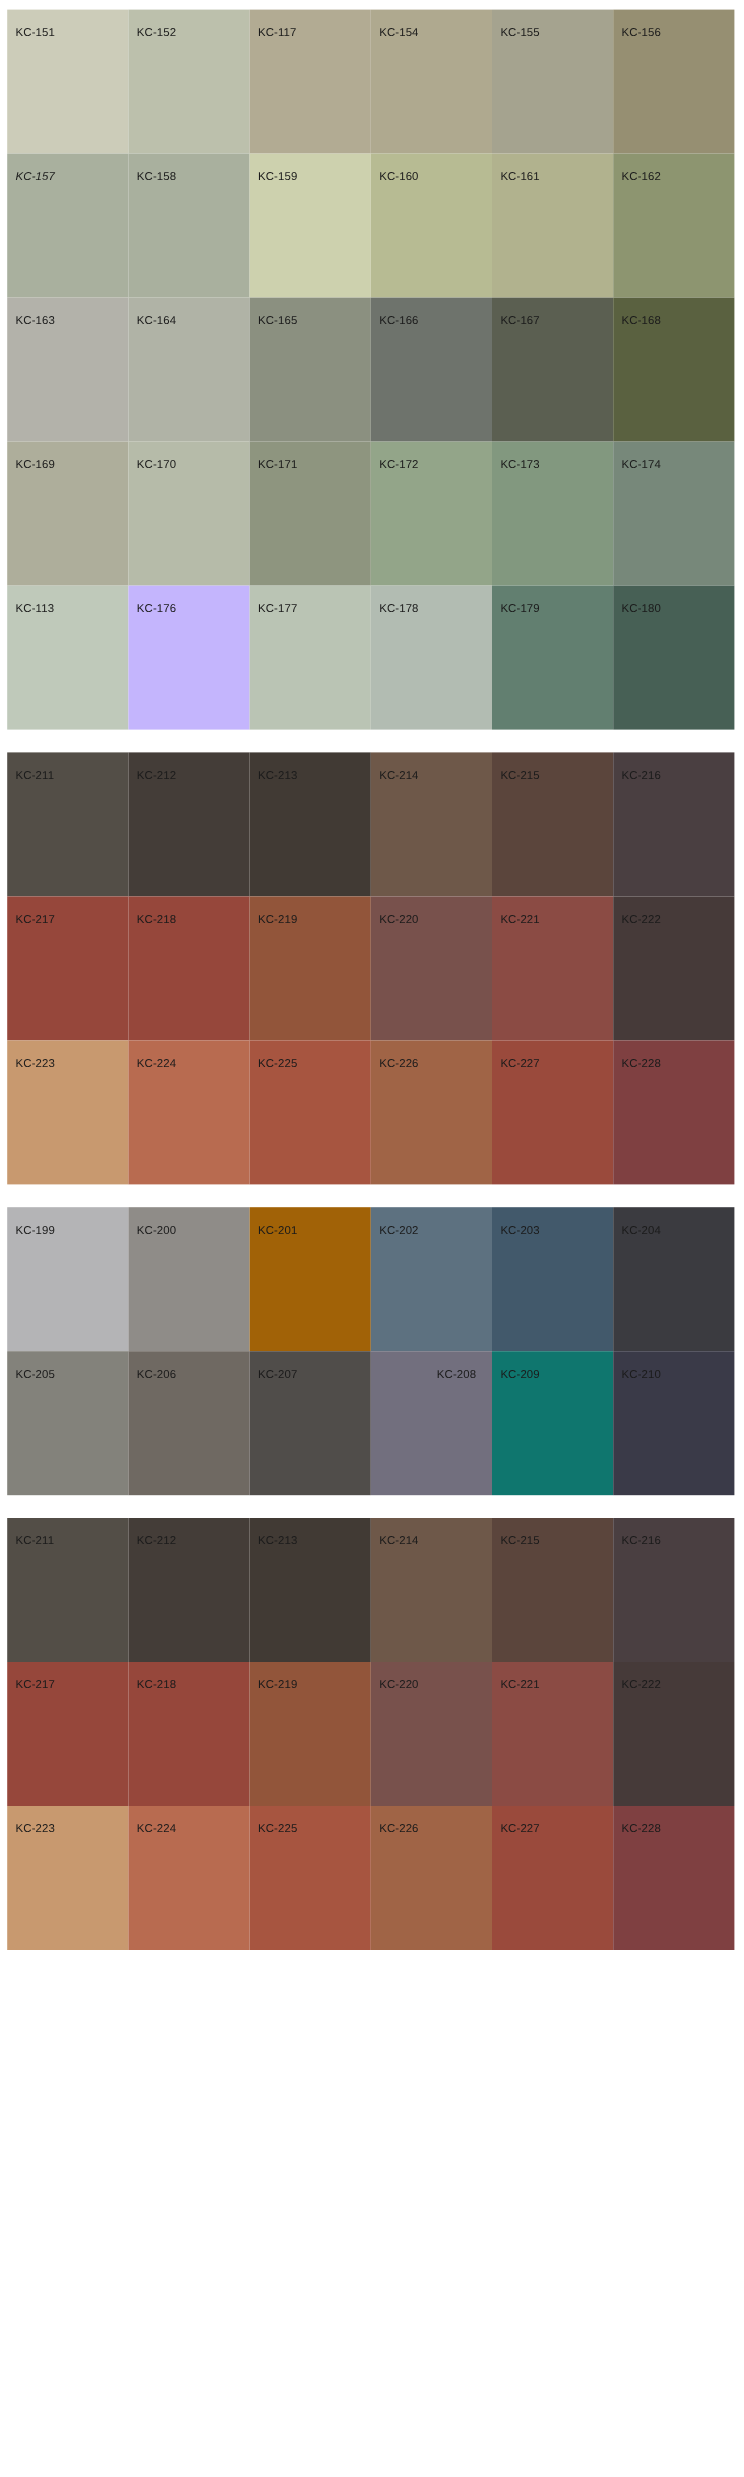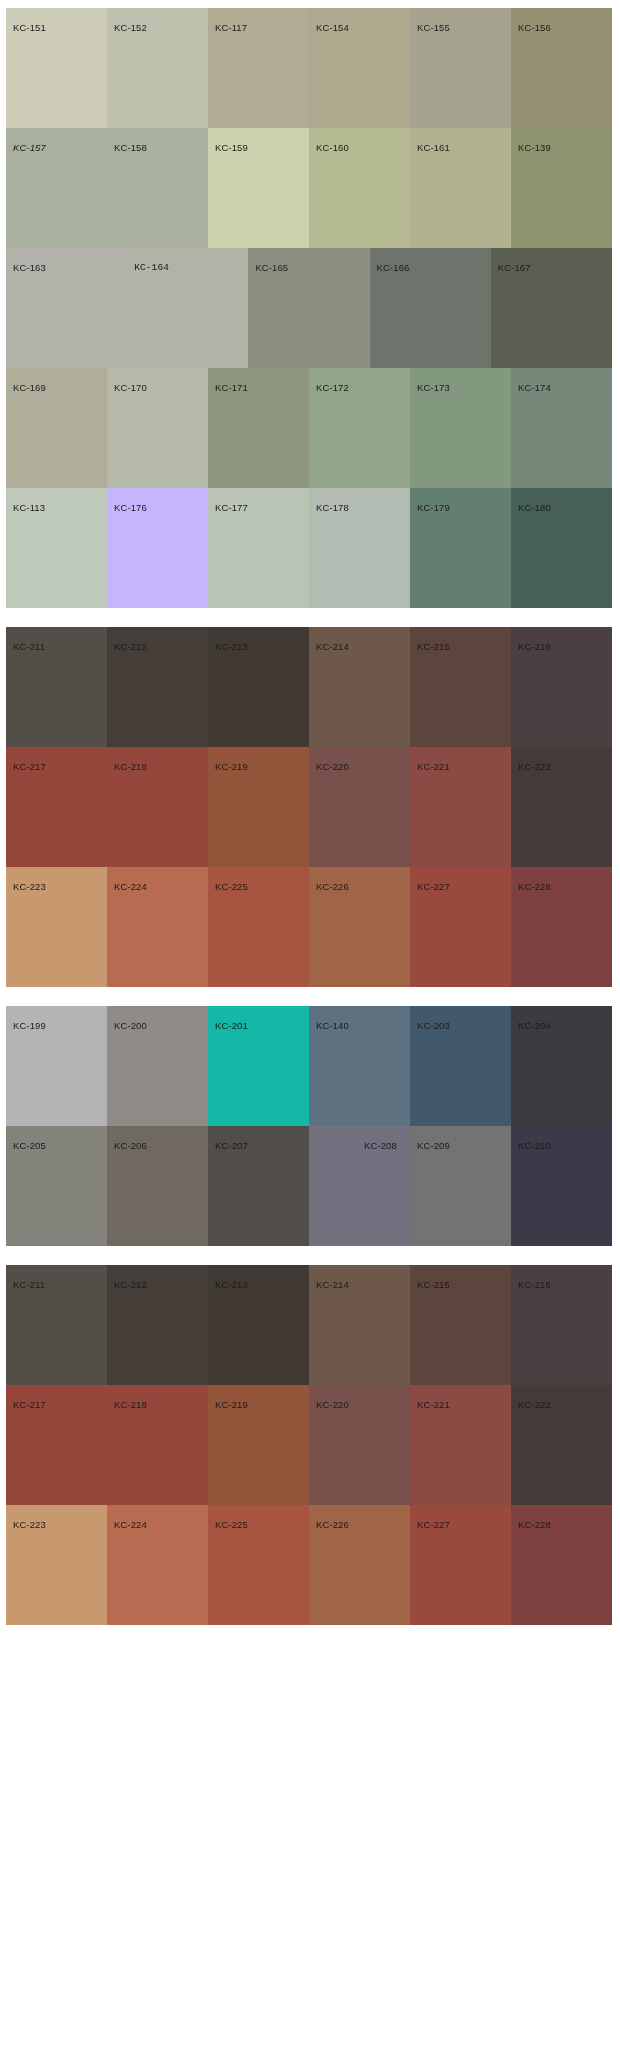--- a/index.html
+++ b/index.html
@@ -89,39 +89,42 @@
         <div class="swatch" style="background-color: rgb(205, 209, 174);">
           <span class="swatch-label" style="color: rgb(27, 27, 27);">KC-159</span>
         </div>
         <div class="swatch" style="background-color: rgb(183, 187, 147);">
           <span class="swatch-label" style="color: rgb(27, 27, 27);">KC-160</span>
         </div>
         <div class="swatch" style="background-color: rgb(177, 178, 142);">
           <span class="swatch-label" style="color: rgb(27, 27, 27);">KC-161</span>
         </div>
         <div class="swatch" style="background-color: rgb(141, 149, 112);">
-          <span class="swatch-label" style="color: rgb(27, 27, 27);">KC-139</span>
+          <span class="swatch-label" style="color: rgb(27, 27, 27);">KC-162</span>
         </div>
       </div>
       <div class="swatch-row">
         <div class="swatch" style="background-color: rgb(179, 178, 170);">
           <span class="swatch-label" style="color: rgb(27, 27, 27);">KC-163</span>
         </div>
         <div class="swatch" style="background-color: rgb(176, 179, 166);">
-          <span class="swatch-label" style="color: rgb(27, 27, 27); font-family: Liberation Mono, monospace;">KC-164</span>
+          <span class="swatch-label" style="color: rgb(27, 27, 27);">KC-164</span>
         </div>
         <div class="swatch" style="background-color: rgb(139, 144, 128);">
           <span class="swatch-label" style="color: rgb(27, 27, 27);">KC-165</span>
         </div>
         <div class="swatch" style="background-color: rgb(110, 115, 108);">
           <span class="swatch-label" style="color: rgb(27, 27, 27);">KC-166</span>
         </div>
         <div class="swatch" style="background-color: rgb(91, 95, 81);">
           <span class="swatch-label" style="color: rgb(27, 27, 27);">KC-167</span>
         </div>
+        <div class="swatch" style="background-color: rgb(90, 97, 64);">
+          <span class="swatch-label" style="color: rgb(27, 27, 27);">KC-168</span>
+        </div>
       </div>
       <div class="swatch-row">
         <div class="swatch" style="background-color: rgb(174, 174, 155);">
           <span class="swatch-label" style="color: rgb(27, 27, 27);">KC-169</span>
         </div>
         <div class="swatch" style="background-color: rgb(182, 187, 169);">
           <span class="swatch-label" style="color: rgb(27, 27, 27);">KC-170</span>
         </div>
         <div class="swatch" style="background-color: rgb(142, 149, 127);">
           <span class="swatch-label" style="color: rgb(27, 27, 27);">KC-171</span>
@@ -220,25 +223,25 @@
       </div>
     </div>
     <div class="palette-section">
       <div class="swatch-row">
         <div class="swatch" style="background-color: rgb(180, 180, 182);">
           <span class="swatch-label" style="color: rgb(27, 27, 27);">KC-199</span>
         </div>
         <div class="swatch" style="background-color: rgb(143, 140, 136);">
           <span class="swatch-label" style="color: rgb(27, 27, 27);">KC-200</span>
         </div>
-        <div class="swatch" style="background-color: #14b8a6;">
+        <div class="swatch" style="background-color: #a16207;">
           <span class="swatch-label" style="color: rgb(27, 27, 27);">KC-201</span>
         </div>
         <div class="swatch" style="background-color: rgb(93, 113, 128);">
-          <span class="swatch-label" style="color: rgb(27, 27, 27);">KC-140</span>
+          <span class="swatch-label" style="color: rgb(27, 27, 27);">KC-202</span>
         </div>
         <div class="swatch" style="background-color: rgb(66, 89, 107);">
           <span class="swatch-label" style="color: rgb(27, 27, 27);">KC-203</span>
         </div>
         <div class="swatch" style="background-color: rgb(59, 59, 64);">
           <span class="swatch-label" style="color: rgb(27, 27, 27);">KC-204</span>
         </div>
       </div>
       <div class="swatch-row">
         <div class="swatch" style="background-color: rgb(131, 130, 123);">
@@ -246,21 +249,21 @@
         </div>
         <div class="swatch" style="background-color: rgb(111, 105, 98);">
           <span class="swatch-label" style="color: rgb(27, 27, 27);">KC-206</span>
         </div>
         <div class="swatch" style="background-color: rgb(80, 77, 74);">
           <span class="swatch-label" style="color: rgb(27, 27, 27);">KC-207</span>
         </div>
         <div class="swatch" style="background-color: rgb(114, 111, 126);">
           <span class="swatch-label" style="color: rgb(27, 27, 27); padding-left: 48px;">KC-208</span>
         </div>
-        <div class="swatch" style="background-color: #737373;">
+        <div class="swatch" style="background-color: #0f766e;">
           <span class="swatch-label" style="color: rgb(27, 27, 27);">KC-209</span>
         </div>
         <div class="swatch" style="background-color: rgb(58, 58, 72);">
           <span class="swatch-label" style="color: rgb(27, 27, 27);">KC-210</span>
         </div>
       </div>
     </div>
     <div class="palette-section">
       <div class="swatch-row">
         <div class="swatch" style="background-color: rgb(83, 78, 71);">

